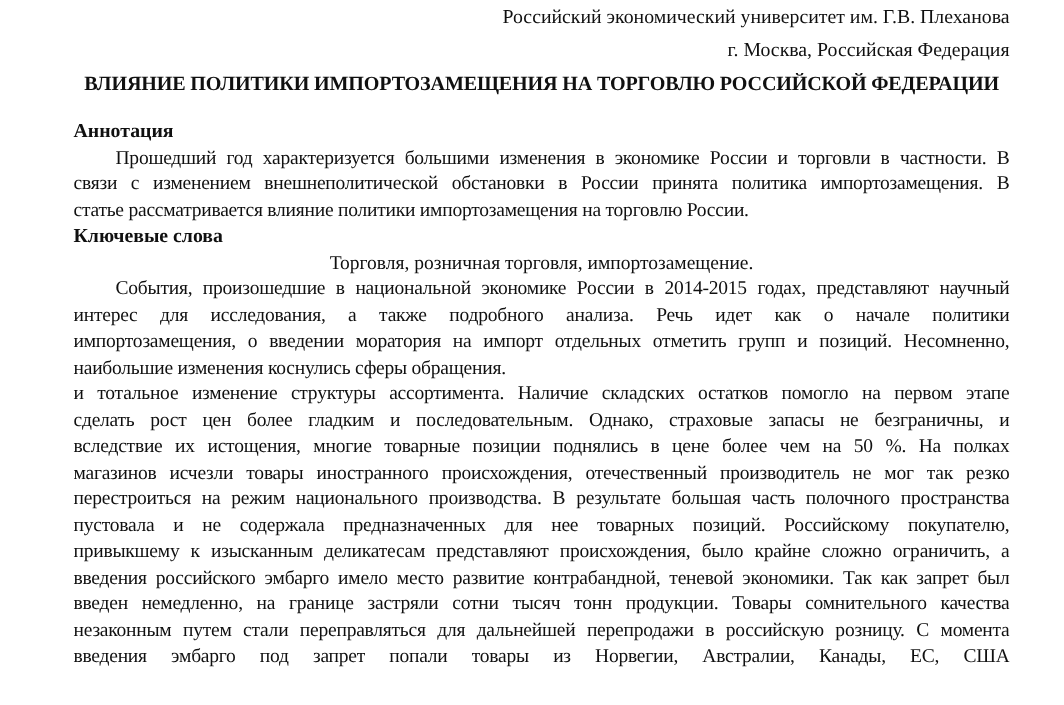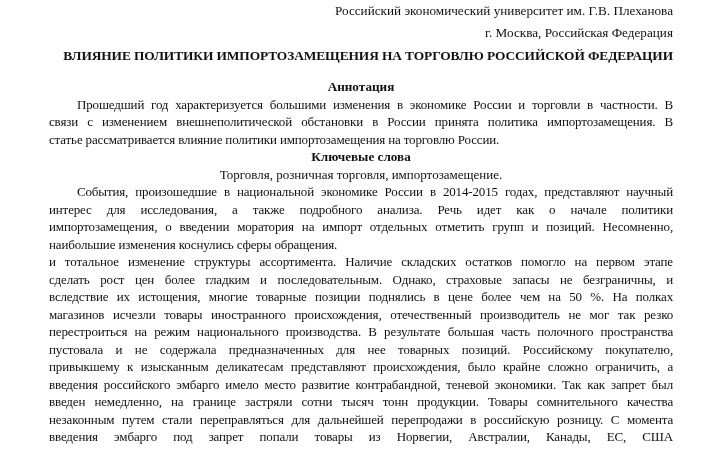--- a/index.html
+++ b/index.html
@@ -16,29 +16,28 @@
   .content { margin:0 51px 0 34px; }
   .aff {
     height:22px; line-height:22px;
     text-align:right;
     font-size:13.2px;
     white-space:nowrap;
   }
   .title {
     margin:3px 0 13px 0;
     height:18px; line-height:18px;
-    text-align:right;
+    text-align:center;
     font-weight:bold;
     font-size:13.4px;
     letter-spacing:-0.1px;
     white-space:nowrap;
   }
   .h-center {
     height:17.5px; line-height:17.5px;
-    text-align:center;
     font-weight:bold;
     font-size:13.2px;
   }
   .line {
     height:17.5px; line-height:17.5px;
     font-size:13px;
     letter-spacing:-0.15px;
     text-align:justify;
     text-align-last:justify;
     overflow:hidden;

